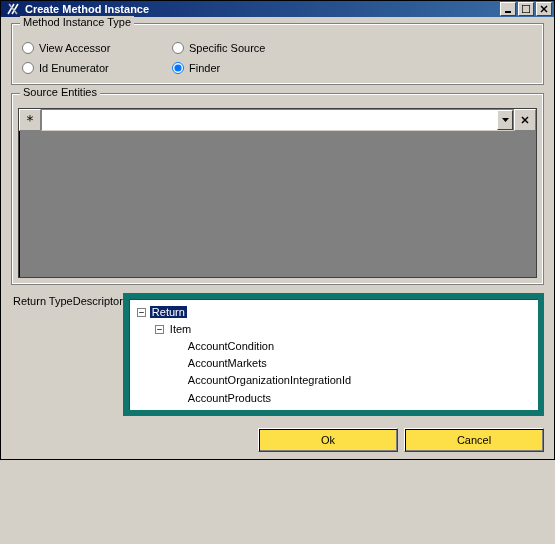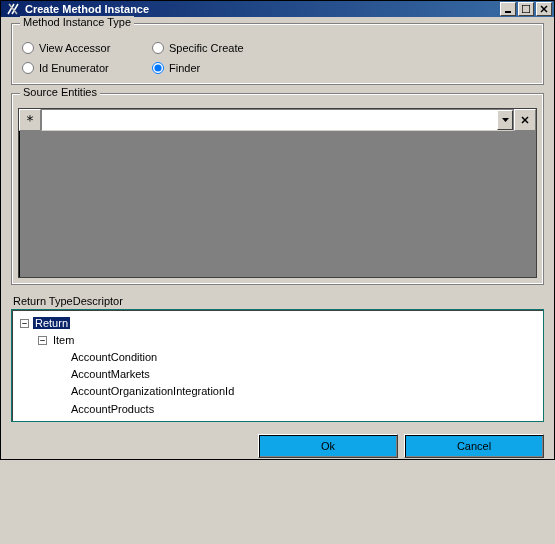--- a/index.html
+++ b/index.html
@@ -80,21 +80,21 @@
     position: absolute;
     top: -8px;
     left: 8px;
     background: #d4d0c8;
     padding: 0 3px;
     font-size: 11px;
     color: #000;
   }
   .radio-row {
     display: flex;
-    gap: 20px;
+    gap: 40px;
     margin-bottom: 8px;
   }
   .radio-row:last-child { margin-bottom: 0; }
   .radio-item {
     display: flex;
     align-items: center;
     gap: 5px;
     width: 110px;
   }
   .radio-item input[type=radio] {
@@ -164,31 +164,31 @@
     display: flex;
     align-items: center;
     justify-content: center;
     font-size: 12px;
     font-weight: bold;
     color: #000;
   }
   .return-section {
     flex: 1;
     display:flex;
-    flex-direction: column;
+    flex-direction: row;
     justify-content: flex-end;
   }
   .return-label {
     font-size: 11px;
     margin: 2px 0 2px 2px;
   }
   .tree {
     flex:1;
     background: #fff;
-    border: 1px solid #0f766e;
+    border: 6px solid #0f766e;
     box-shadow: inset 1px 1px 0 #404040, inset -1px -1px 0 #fff;
     padding: 4px 4px;
     overflow: auto;
     font-size: 11px;
     line-height: 16px;
   }
   .tree ul { list-style: none; margin:0; padding-left: 18px; }
   .tree > ul { padding-left: 4px; }
   .tree li { position: relative; white-space: nowrap; }
   .tree .toggle {
@@ -219,21 +219,21 @@
   }
   .button-row {
     display: flex;
     justify-content: flex-end;
     gap: 6px;
     padding-top: 4px;
   }
   .btn {
     width: 140px;
     height: 24px;
-    background: #0ea5e9;
+    background: #fde047;
     border: 1px solid #fff;
     border-right-color: #404040;
     border-bottom-color: #404040;
     box-shadow: 1px 1px 0 #000 inset, -1px -1px 0 #808080 inset;
     font-size: 11px;
     font-family: inherit;
     cursor: default;
   }
 </style>
 </head>
@@ -274,21 +274,21 @@
 
     <div class="groupbox">
       <div class="legend">Method Instance Type</div>
       <div class="radio-row">
         <div class="radio-item">
           <input type="radio" name="mit" style="">
           <label>View Accessor</label>
         </div>
         <div class="radio-item">
           <input type="radio" name="mit" style="">
-          <label>Specific Create</label>
+          <label>Specific Source</label>
         </div>
       </div>
       <div class="radio-row">
         <div class="radio-item">
           <input type="radio" name="mit" style="">
           <label>Id Enumerator</label>
         </div>
         <div class="radio-item">
           <input type="radio" name="mit" checked="" style="">
           <label>Finder</label>

